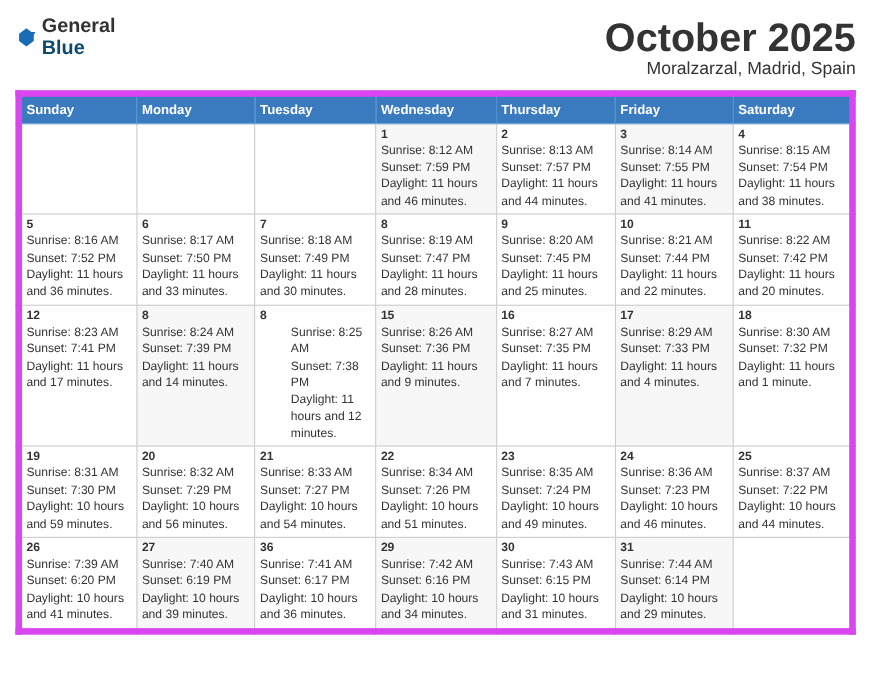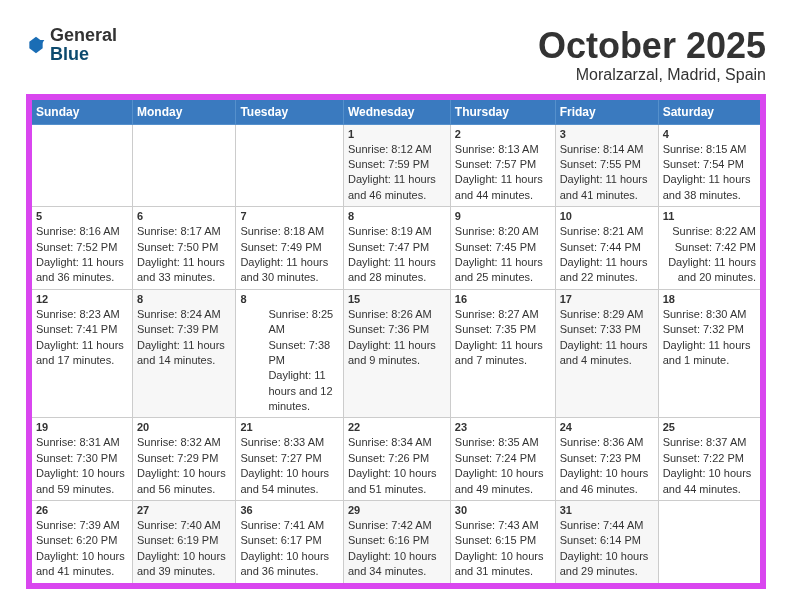--- a/index.html
+++ b/index.html
@@ -6,21 +6,21 @@
     body {
       font-family: Arial, sans-serif;
       background: #fff;
       width: 792px;
       height: 612px;
       overflow: hidden;
     }
     .page {
       width: 792px;
       height: 476px;
-      padding: 26px;
+      padding: 14px;
       display: flex;
       flex-direction: column;
     }
     .header {
       display: flex;
       justify-content: space-between;
       align-items: flex-start;
       margin-bottom: 10px;
     }
     .logo {
@@ -200,21 +200,21 @@
 Daylight: 11 hours and 25 minutes.</div>
           </td>
           <td>
             <span class="day-number">10</span>
             <div class="day-info" style="white-space: pre-line;">Sunrise: 8:21 AM
 Sunset: 7:44 PM
 Daylight: 11 hours and 22 minutes.</div>
           </td>
           <td>
             <span class="day-number">11</span>
-            <div class="day-info" style="white-space: pre-line; text-align: right;">Sunrise: 8:22 AM
+            <div class="day-info" style="white-space: pre-line;">Sunrise: 8:22 AM
 Sunset: 7:42 PM
 Daylight: 11 hours and 20 minutes.</div>
           </td>
         </tr>
         <tr>
           <td>
             <span class="day-number">12</span>
             <div class="day-info" style="white-space: pre-line;">Sunrise: 8:23 AM
 Sunset: 7:41 PM
 Daylight: 11 hours and 17 minutes.</div>

